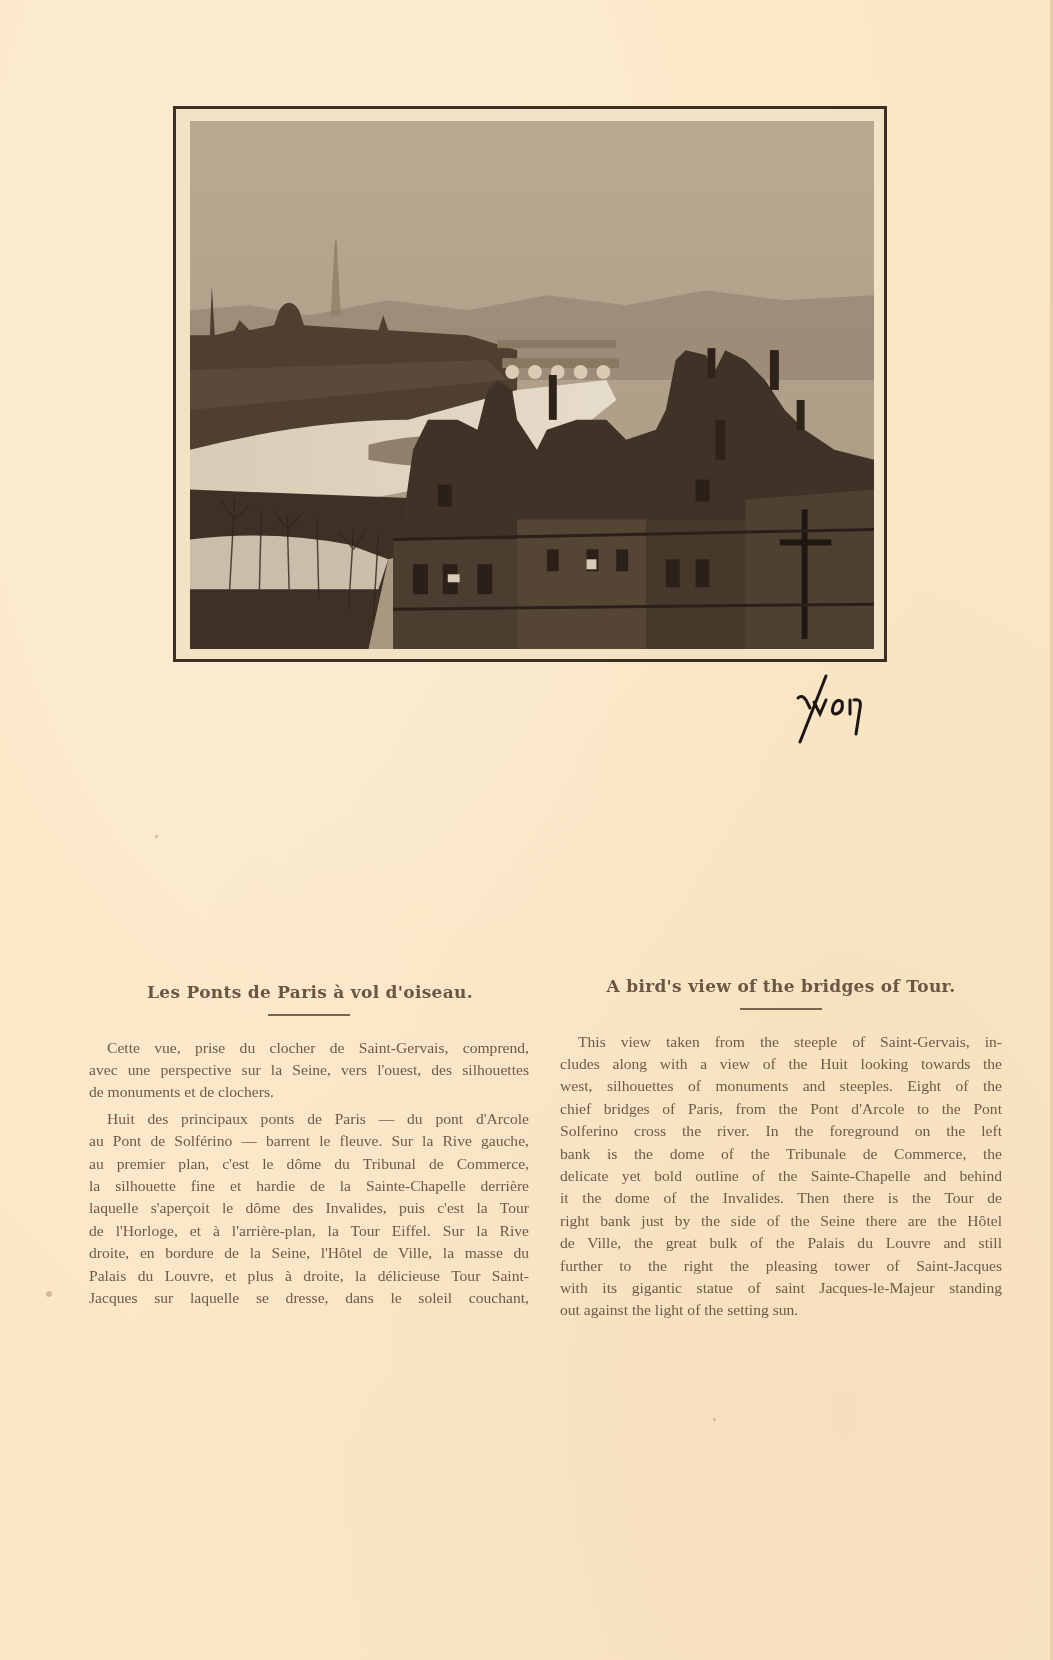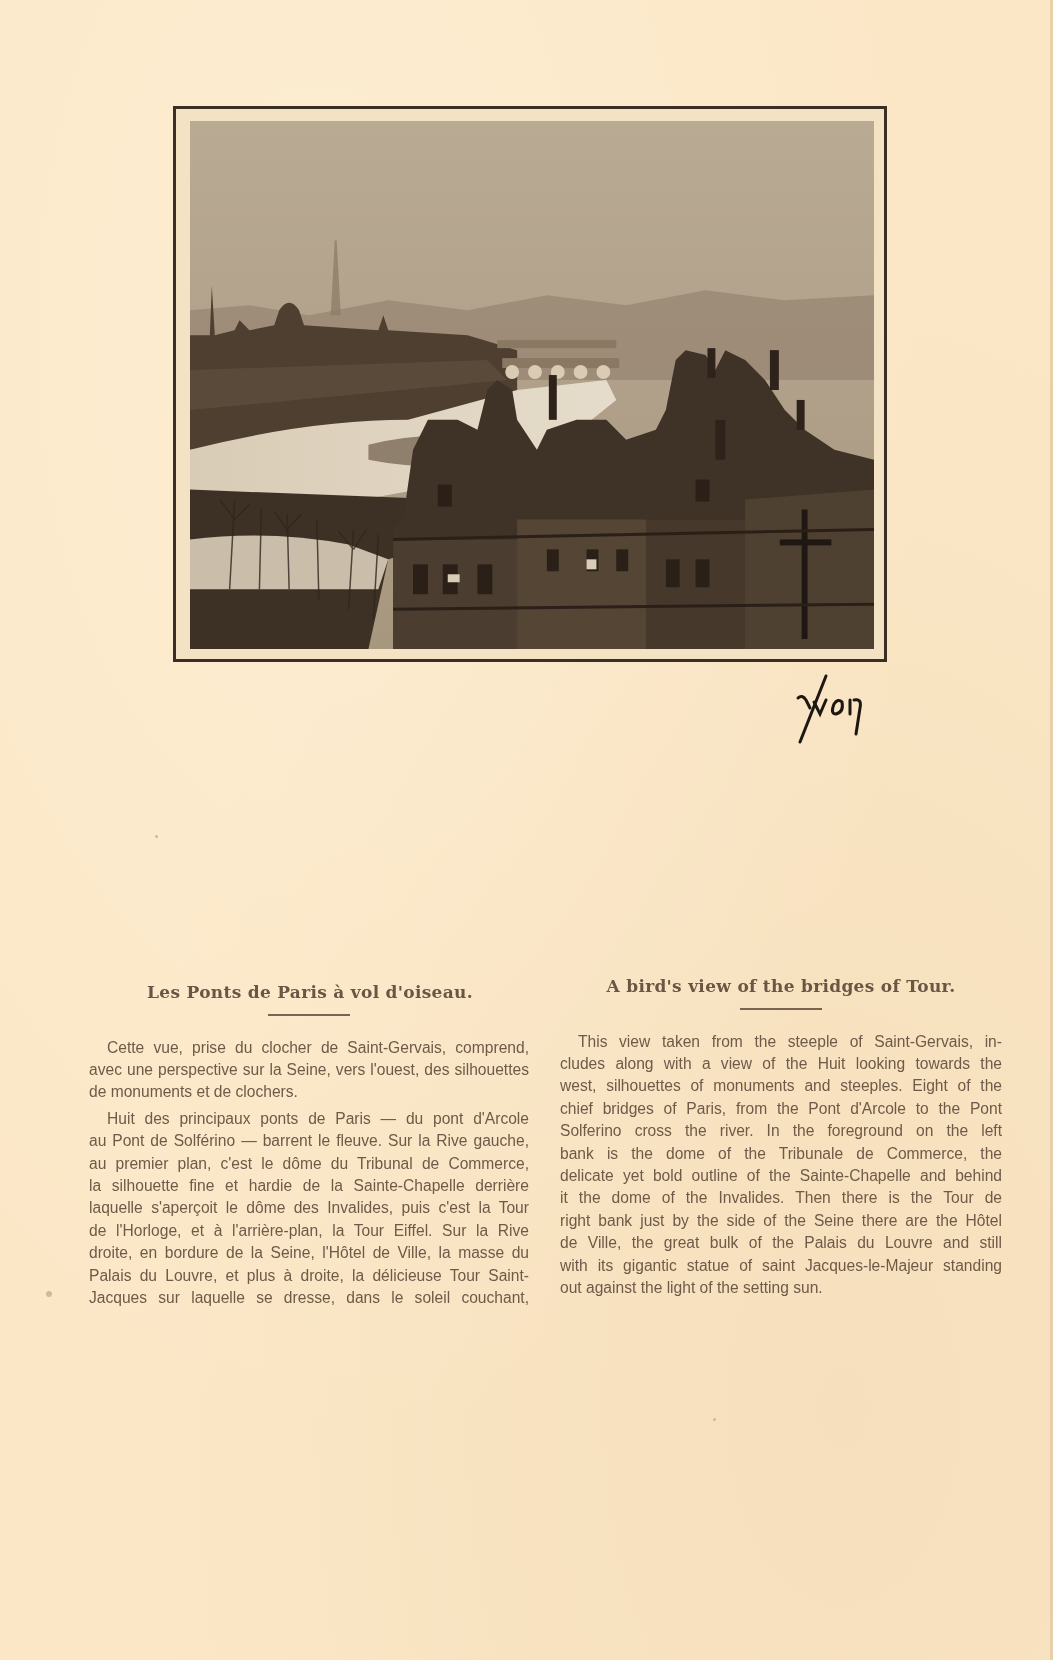--- a/index.html
+++ b/index.html
@@ -62,21 +62,21 @@
     letter-spacing: 0.3px;
     margin: 0;
     height: 24px;
   }
   .col-fr .col-title { padding-left: 2px; }
   .col-rule {
     width: 82px; height: 1.5px; background: #7a6450;
     margin: 8px auto 0;
   }
   .col-text {
-    font-family: Liberation Sans, sans-serif;
+    font-family: Liberation Serif, serif;
     font-size: 15.6px;
     line-height: 22.4px;
     color: #6e5a48;
     text-align: justify;
     margin-top: 21px;
   }
   .line { display: block; text-align: justify; text-align-last: justify; white-space: nowrap; }
   .line.last { text-align-last: left; }
   .speck { position: absolute; width: 3px; height: 3px; border-radius: 50%; background: #d4b894; }
 </style>
@@ -213,16 +213,17 @@
     <span class="line" style="padding-left:18px">This view taken from the steeple of Saint-Gervais, in-</span>
     <span class="line">cludes along with a view of the Huit looking towards the</span>
     <span class="line">west, silhouettes of monuments and steeples. Eight of the</span>
     <span class="line">chief bridges of Paris, from the Pont d'Arcole to the Pont</span>
     <span class="line">Solferino cross the river. In the foreground on the left</span>
     <span class="line">bank is the dome of the Tribunale de Commerce, the</span>
     <span class="line">delicate yet bold outline of the Sainte-Chapelle and behind</span>
     <span class="line">it the dome of the Invalides. Then there is the Tour de</span>
     <span class="line">right bank just by the side of the Seine there are the Hôtel</span>
     <span class="line">de Ville, the great bulk of the Palais du Louvre and still</span>
+    <span class="line">further to the right the pleasing tower of Saint-Jacques</span>
     <span class="line">with its gigantic statue of saint Jacques-le-Majeur standing</span>
     <span class="line last">out against the light of the setting sun.</span>
   </div>
 </section>
 
 </body></html>

